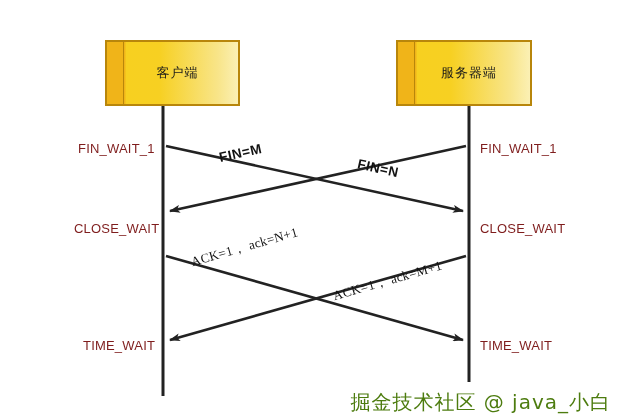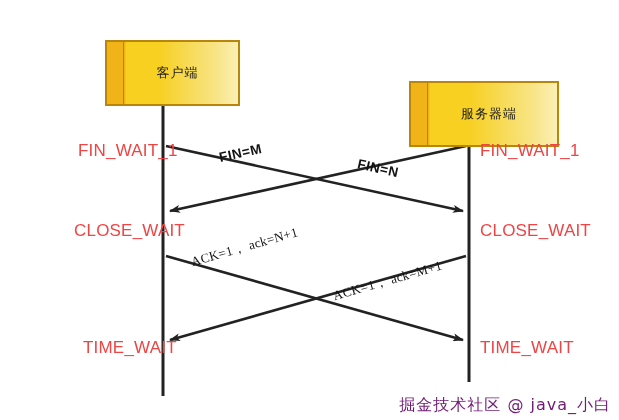--- a/index.html
+++ b/index.html
@@ -50,22 +50,22 @@
     font-family: "DejaVu Sans", "Liberation Sans", sans-serif;
     font-size: 13px;
     color: #1a1a1a;
     letter-spacing: 1px;
     position: relative;
     z-index: 2;
   }
   .state-label {
     position: absolute;
     font-family: "Liberation Sans", sans-serif;
-    font-size: 17px;
-    color: #ef4444;
+    font-size: 13px;
+    color: #7f1d1d;
     white-space: nowrap;
     letter-spacing: 0.2px;
   }
   .state-label.left {
     text-align: right;
   }
   .msg-label {
     position: absolute;
     white-space: nowrap;
     color: #111111;
@@ -80,22 +80,22 @@
   .msg-label.ack {
     font-family: "Liberation Serif", serif;
     font-size: 13px;
     letter-spacing: 0.3px;
   }
   #watermark {
     position: absolute;
     right: 8px;
     bottom: 4px;
     font-family: "DejaVu Sans", "Liberation Sans", sans-serif;
-    font-size: 16px;
-    color: #701a75;
+    font-size: 20px;
+    color: #4d7c0f;
     letter-spacing: 1px;
     white-space: nowrap;
   }
 </style>
 </head>
 <body>
 
 <div id="stage">
 
   <svg id="diagram-svg" viewBox="0 0 619 420" xmlns="http://www.w3.org/2000/svg">
@@ -113,21 +113,21 @@
       <line x1="466" y1="146" x2="170" y2="211" stroke="#222222" stroke-width="2.6" marker-end="url(#arrowhead)"></line>
       <line x1="166" y1="256" x2="463" y2="340" stroke="#222222" stroke-width="2.6" marker-end="url(#arrowhead)"></line>
       <line x1="466" y1="256" x2="170" y2="340" stroke="#222222" stroke-width="2.6" marker-end="url(#arrowhead)"></line>
     </g>
   </svg>
 
   <div class="node-box" style="left:105px; top:40px; width:135px; height:66px;">
     <span class="node-label">客户端</span>
   </div>
 
-  <div class="node-box" style="left:409px; top:40px; width:150px; height:66px;margin-top:41px;">
+  <div class="node-box" style="left:396px; top:40px; width:136px; height:66px;">
     <span class="node-label">服务器端</span>
   </div>
 
   <div class="state-label left" style="left:78px; top:141px;">FIN_WAIT_1</div>
   <div class="state-label left" style="left:74px; top:221px;">CLOSE_WAIT</div>
   <div class="state-label left" style="left:83px; top:338px;">TIME_WAIT</div>
 
   <div class="state-label" style="left:480px; top:141px;">FIN_WAIT_1</div>
   <div class="state-label" style="left:480px; top:221px;">CLOSE_WAIT</div>
   <div class="state-label" style="left:480px; top:338px;">TIME_WAIT</div>

